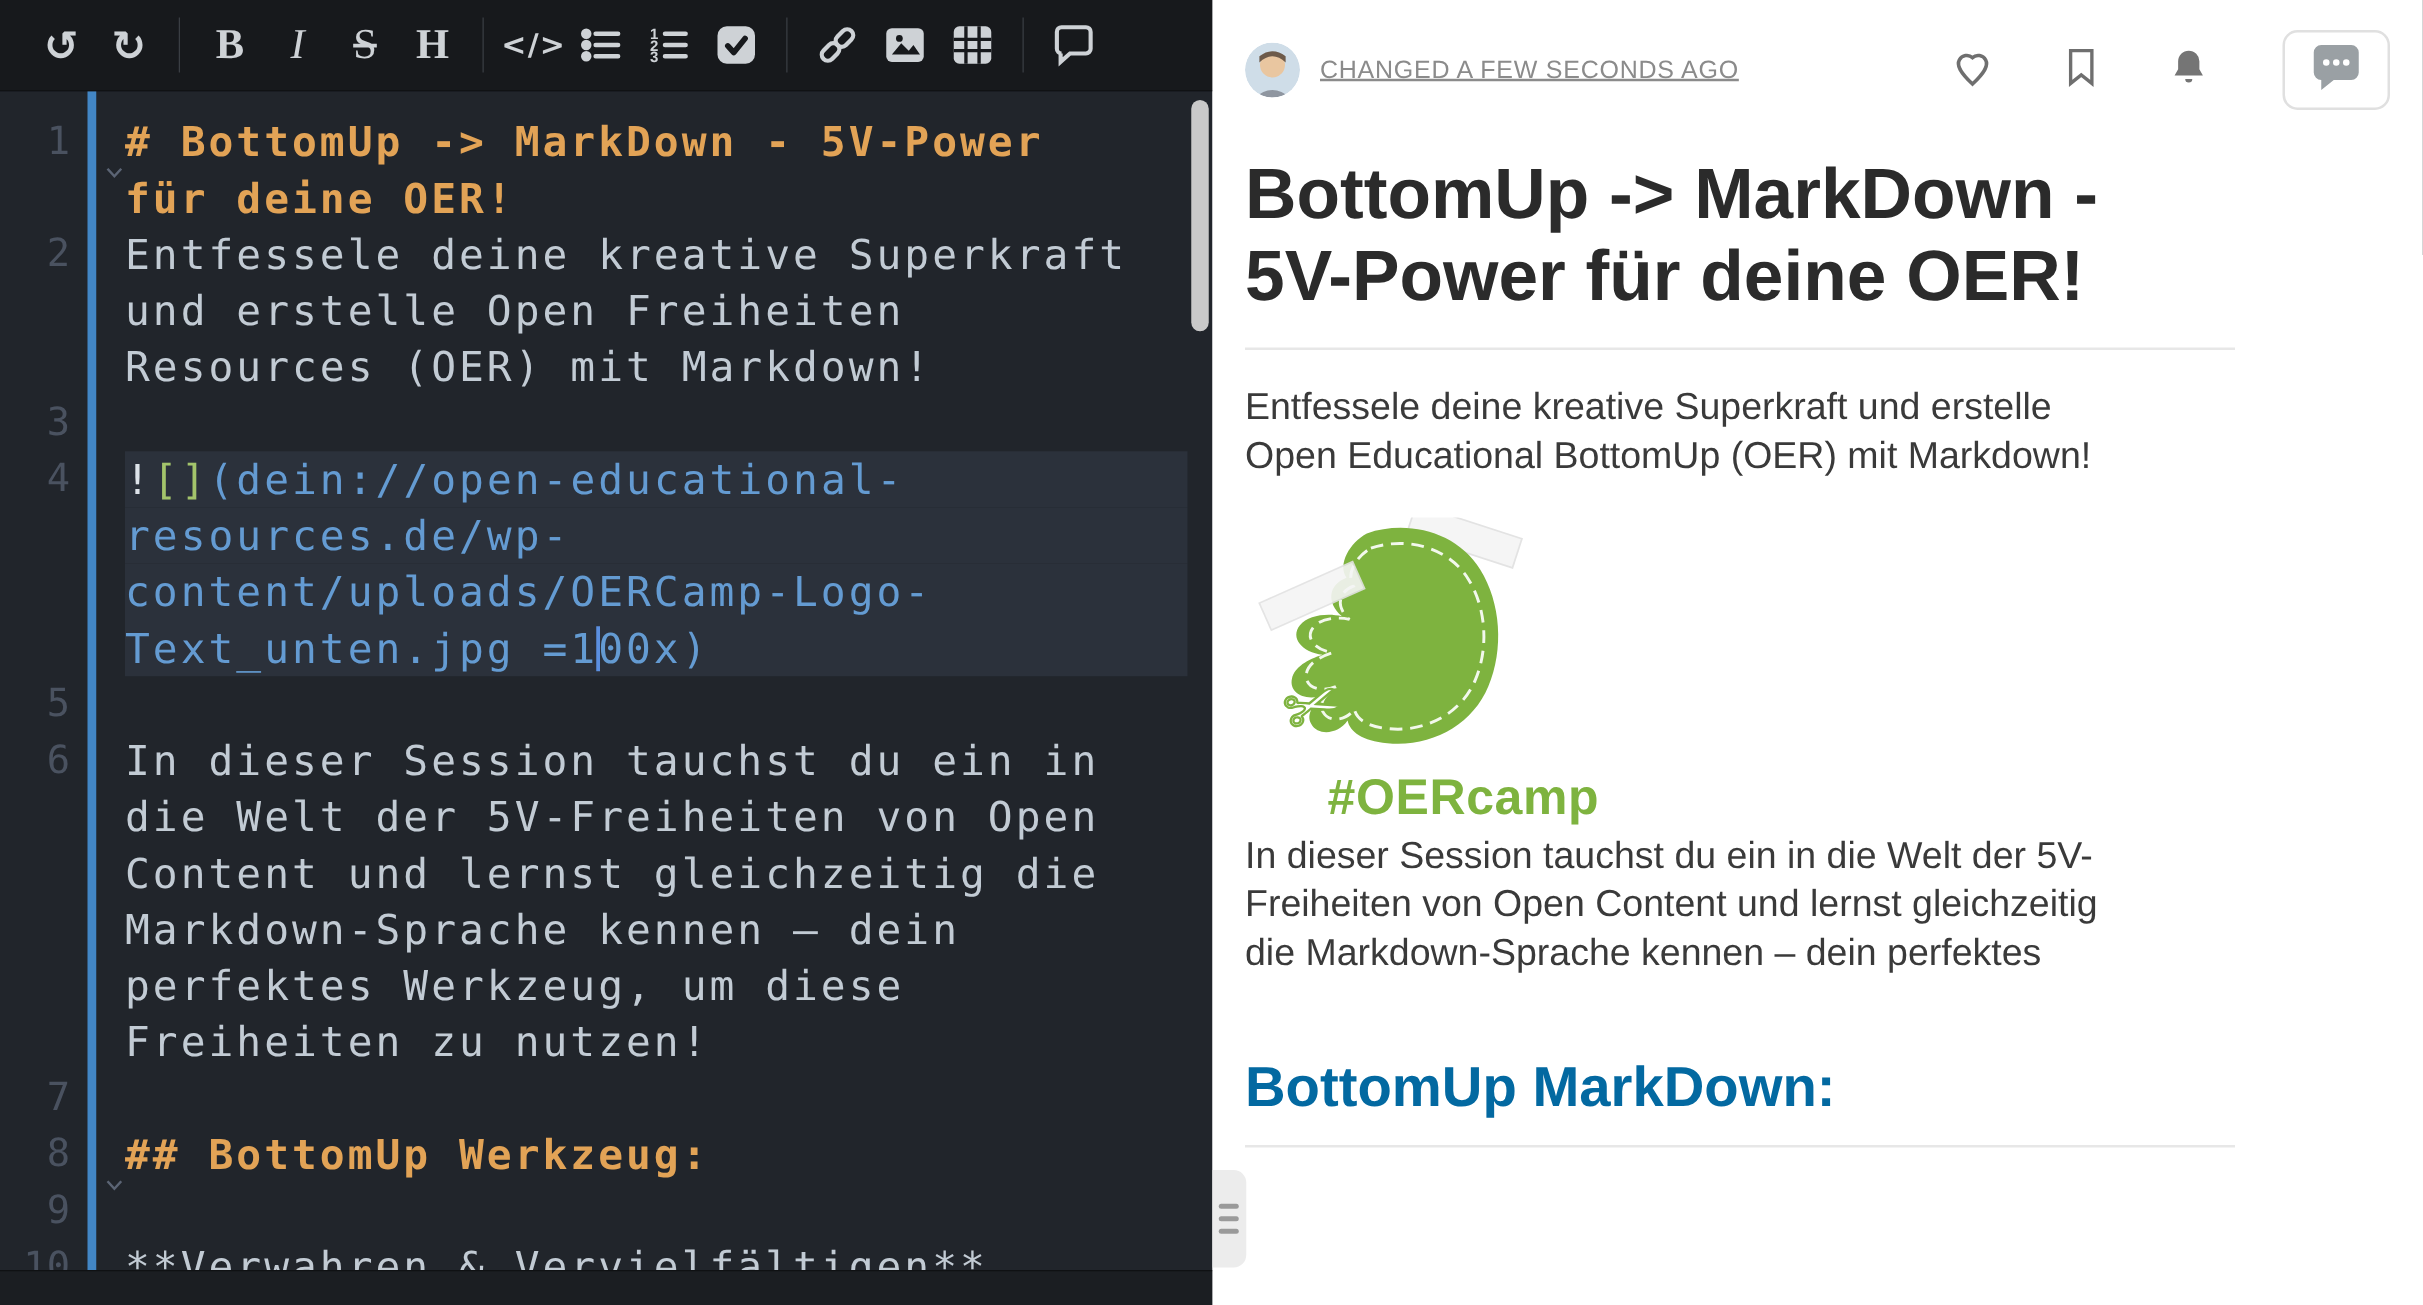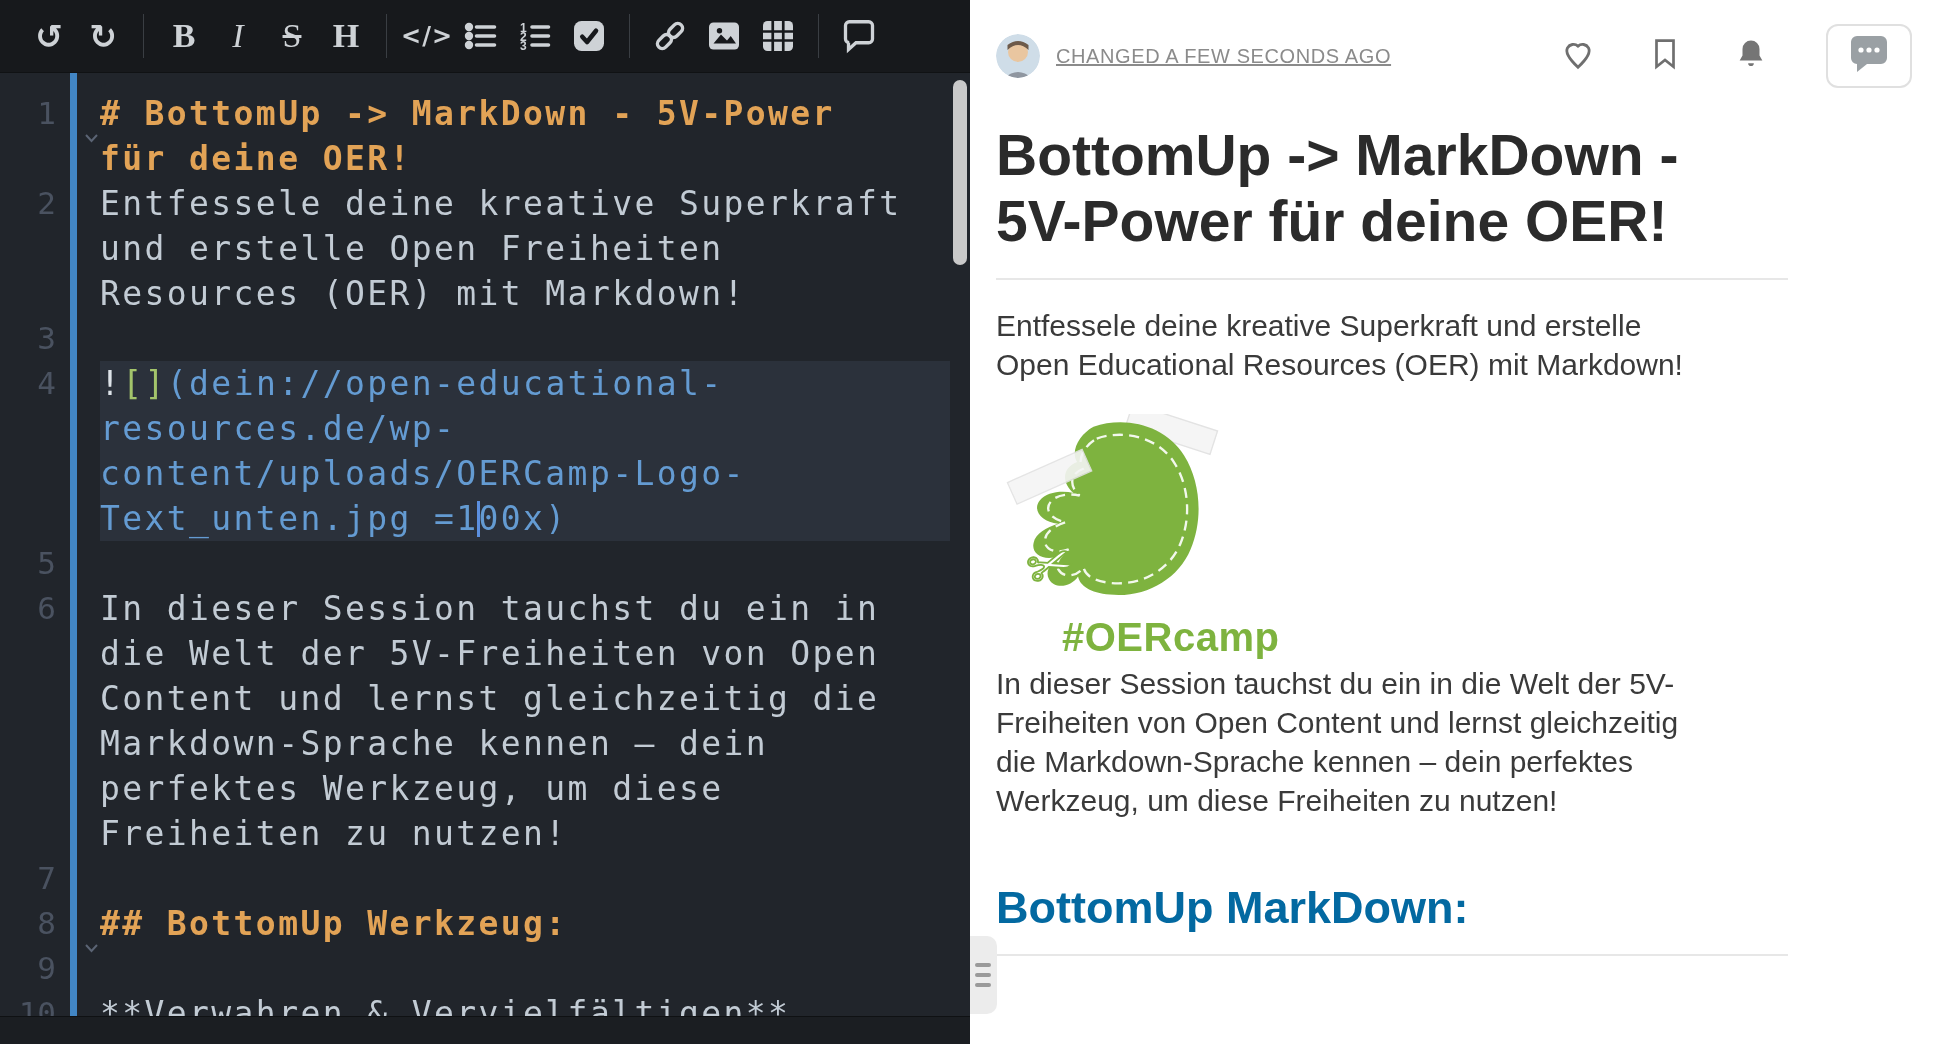--- a/index.html
+++ b/index.html
@@ -384,21 +384,21 @@
     </div>
 
     <div class="pv-content">
       <div class="pv-h1" id="pv-h1">
           <div>BottomUp -&gt; MarkDown -</div>
           <div>5V-Power für deine OER!</div>
         </div>
       <hr class="pv-hr">
       <div class="pv-p" id="pv-p1">
           <div>Entfessele deine kreative Superkraft und erstelle</div>
-          <div>Open Educational Resources (OER) mit Markdown!</div>
+          <div>Open Educational BottomUp (OER) mit Markdown!</div>
         </div>
 
       <div class="logo-wrap">
         <svg viewBox="0 0 260 215" width="236">
           <g transform="rotate(18 185 22)">
             <rect x="138" y="2" width="98" height="27" fill="#f5f5f5" stroke="#e2e2e2" stroke-width="1.5" opacity="0.96"></rect>
           </g>
           <path d="M103 14 C138 2 182 12 203 46 C221 75 224 116 210 149 C196 183 159 203 121 199
                    C99 197 88 189 86 179 C78 191 60 193 54 182 C49 173 56 164 67 156
                    C49 163 34 155 37 142 C39 132 51 125 64 121 C46 119 35 106 44 95
@@ -414,21 +414,20 @@
             <text x="30" y="186" font-size="60" fill="#ffffff" stroke="#7eb33f" stroke-width="2" font-family="DejaVu Sans, sans-serif">✂</text>
           </g>
         </svg>
         <div class="logo-tag">#OERcamp</div>
       </div>
 
       <div class="pv-p" id="pv-p2">
           <div>In dieser Session tauchst du ein in die Welt der 5V-</div>
           <div>Freiheiten von Open Content und lernst gleichzeitig</div>
           <div>die Markdown-Sprache kennen – dein perfektes</div>
-          <div>Werkzeug, um diese Freiheiten zu nutzen!</div>
         </div>
       <div class="pv-h2">BottomUp MarkDown:</div>
       <hr class="pv-hr2">
     </div>
 
     <div class="split-handle">
       <span></span>
         <span></span>
         <span></span>
     </div>

